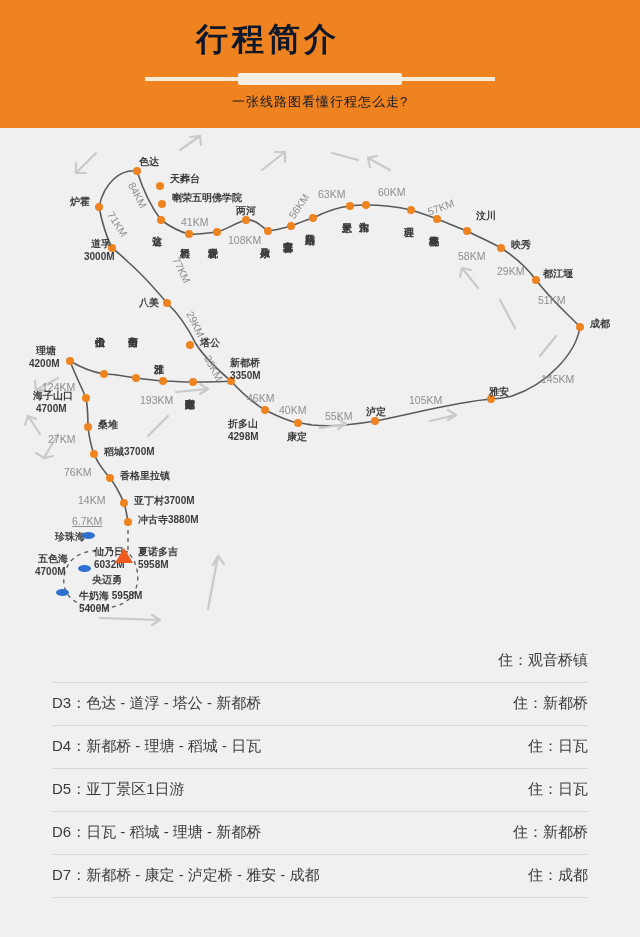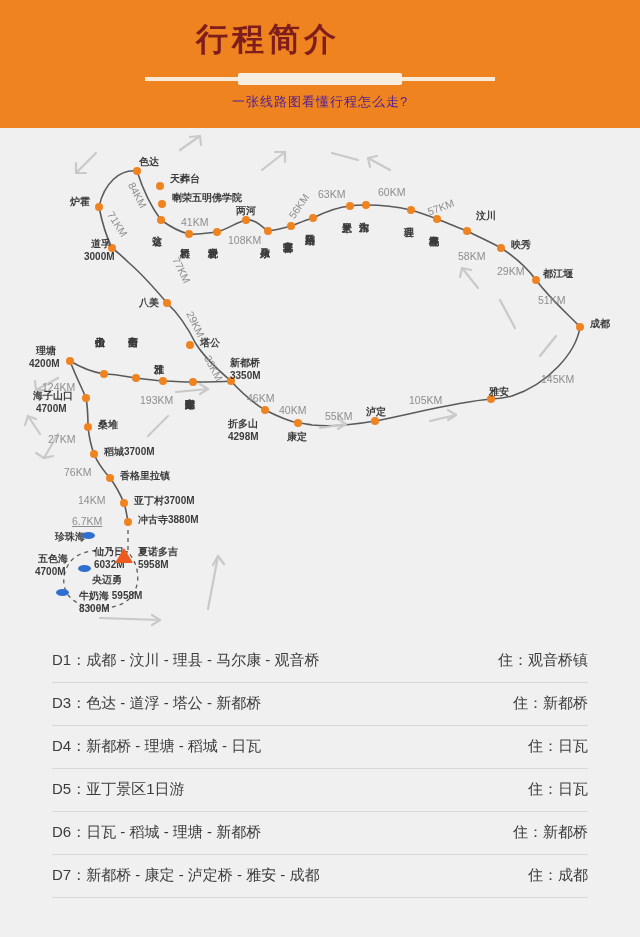--- a/index.html
+++ b/index.html
@@ -11,34 +11,34 @@
   }
   .page{position:relative;width:640px;height:937px;background:#f0f0f0;}
 
   
   .banner{
     position:absolute;left:0;top:0;width:640px;height:128px;
     background:#ef8320;
   }
   .banner-title{
     position:absolute;left:0;top:18px;width:536px;text-align:center;
-    color:#7f1d1d;font-size:32px;font-weight:bold;letter-spacing:4px;
+    color:#0f172a;font-size:32px;font-weight:bold;letter-spacing:4px;
     font-family:"DejaVu Serif","Liberation Serif",serif;
   }
   .rule{
     position:absolute;top:77px;left:50%;transform:translateX(-50%);
     width:350px;height:4px;background:#f6ead9;
   }
   .rule-center{
     position:absolute;top:73px;left:50%;transform:translateX(-50%);
     width:164px;height:12px;background:#f7eee2;border-radius:2px;
   }
   .banner-sub{
     position:absolute;left:0;top:93px;width:640px;text-align:center;
-    color:#4c1d95;font-size:13px;letter-spacing:1px;
+    color:#0f172a;font-size:13px;letter-spacing:1px;
   }
 
   
   .map{position:absolute;left:0;top:128px;width:640px;height:512px;}
   .map svg{position:absolute;left:0;top:0;}
   .lbl{
     position:absolute;color:#3c3c3c;font-size:10px;line-height:12.5px;
     white-space:nowrap;font-weight:bold;letter-spacing:0px;
   }
   .km{
@@ -255,21 +255,21 @@
         <div class="lbl" style="left: 138px; top: 386px;">冲古寺3880M</div>
         <div class="lbl" style="left: 55px; top: 403px;">珍珠海</div>
         <div class="lbl" style="left: 94px; top: 418px;">仙乃日</div>
         <div class="lbl" style="left: 94px; top: 431px;">6032M</div>
         <div class="lbl" style="left: 138px; top: 418px;">夏诺多吉</div>
         <div class="lbl" style="left: 138px; top: 431px;">5958M</div>
         <div class="lbl" style="left: 38px; top: 425px;">五色海</div>
         <div class="lbl" style="left: 35px; top: 438px;">4700M</div>
         <div class="lbl" style="left: 92px; top: 446px;">央迈勇</div>
         <div class="lbl" style="left: 79px; top: 462px;">牛奶海 5958M</div>
-        <div class="lbl" style="left: 79px; top: 475px;">8300M</div>
+        <div class="lbl" style="left: 79px; top: 475px;">5400M</div>
         <div class="km" style="left: 124px; top: 61px; transform: rotate(62deg);">84KM</div>
         <div class="km" style="left: 104px; top: 90px; transform: rotate(58deg);">71KM</div>
         <div class="km" style="left: 168px; top: 136px; transform: rotate(64deg);">77KM</div>
         <div class="km" style="left: 181px; top: 88px;">41KM</div>
         <div class="km" style="left: 228px; top: 106px;">108KM</div>
         <div class="km" style="left: 285px; top: 72px; transform: rotate(-55deg);">56KM</div>
         <div class="km" style="left: 318px; top: 60px;">63KM</div>
         <div class="km" style="left: 378px; top: 58px;">60KM</div>
         <div class="km" style="left: 427px; top: 73px; transform: rotate(-20deg);">57KM</div>
         <div class="km" style="left: 458px; top: 122px;">58KM</div>
@@ -291,21 +291,20 @@
         <div class="lake" style="left: 82px; top: 404px;"></div>
         <div class="lake" style="left: 78px; top: 437px;"></div>
         <div class="lake" style="left: 56px; top: 461px;"></div>
         <div class="peak" style="left: 115px; top: 420px;"></div>
       </div>
   </div>
 
   <div class="itinerary">
     <div id="itinerary-rows">
         <div class="row">
-          <div class="day">D1：成都 - 汶川 - 理县 - 马尔康 - 观音桥</div>
           <div class="stay">住：观音桥镇</div>
         </div>
         <div class="row">
           <div class="day">D3：色达 - 道浮 - 塔公 - 新都桥</div>
           <div class="stay">住：新都桥</div>
         </div>
         <div class="row">
           <div class="day">D4：新都桥 - 理塘 - 稻城 - 日瓦</div>
           <div class="stay">住：日瓦</div>
         </div>

